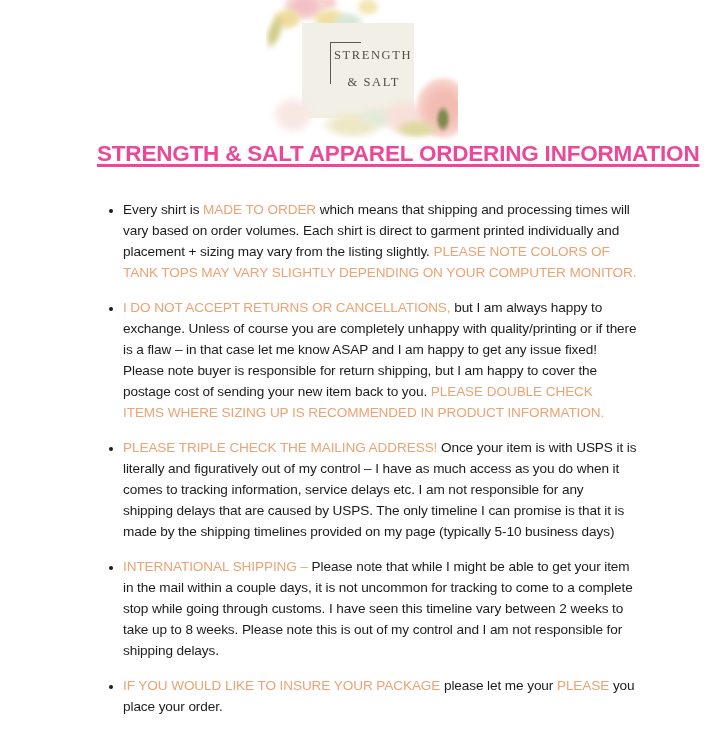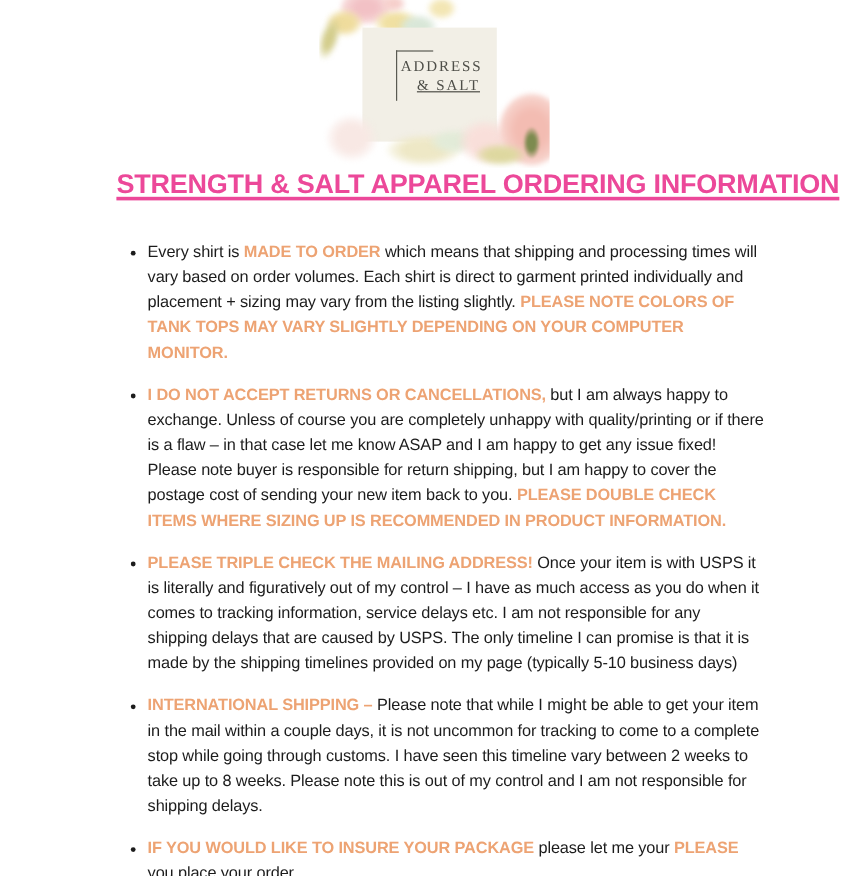--- a/index.html
+++ b/index.html
@@ -26,21 +26,21 @@
     position:absolute;left:28px;top:19px;width:30px;height:41px;
     border-left:1px solid #5a5a52;border-top:1px solid #5a5a52;
   }
   .logo-text{
     position:absolute;left:32px;top:25px;width:66px;
     font-family:"Liberation Serif", serif;
     color:var(--logo-text,#4e4e48);
     text-align:right;
   }
   .logo-line1{font-size:12.5px;letter-spacing:1.6px;line-height:15px;}
-  .logo-line2{font-size:12.5px;letter-spacing:1.6px;line-height:15px;margin-top:1px;text-decoration:underline;}
+  .logo-line2{font-size:12.5px;letter-spacing:1.6px;line-height:15px;margin-top:12px;}
 
   
   .doc-title{
     position:absolute;left:97px;top:141px;
     font-size:22.5px;font-weight:bold;color:#ec4899;
     letter-spacing:-0.2px;
     text-decoration:underline;
     text-decoration-thickness:2.5px;
     text-underline-offset:3px;
     white-space:nowrap;
@@ -49,40 +49,40 @@
   
   .content{
     position:absolute;left:97px;top:199px;width:540px;
   }
   ul.bullets{margin:0;padding:0 0 0 26px;list-style:disc;}
   li.bullet{
     font-size:13.6px;line-height:21px;letter-spacing:-0.1px;
     margin:0 0 14px 0;color:var(--body,#1c1c1c);
   }
   li.bullet::marker{color:#1c1c1c;font-size:12px;}
-  .hl{color:var(--hl,#EDA373);font-weight:bold;text-align:right;}
+  .hl{color:var(--hl,#EDA373);font-weight:normal;text-align:right;}
   .plain{color:var(--body,#1c1c1c);}
 </style>
 </head>
 <body>
 
 <div class="logo-wrap">
 
   <div class="blob" style="left:18px;top:-8px;width:42px;height:28px;background:radial-gradient(#f2c1c5 30%,#f8dcdc 65%,rgba(255,255,255,0) 80%);"></div>
   <div class="blob" style="left:6px;top:8px;width:30px;height:22px;background:radial-gradient(#efdc9d 40%,rgba(255,255,255,0) 78%);"></div>
   <div class="blob" style="left:1px;top:14px;width:15px;height:36px;background:radial-gradient(#d3cd8c 35%,rgba(255,255,255,0) 75%);transform:rotate(18deg);"></div>
   <div class="blob" style="left:46px;top:8px;width:36px;height:22px;background:radial-gradient(#f0e0a2 40%,rgba(255,255,255,0) 78%);"></div>
   <div class="blob" style="left:66px;top:12px;width:32px;height:20px;background:radial-gradient(#d9e7d8 40%,rgba(255,255,255,0) 78%);"></div>
   <div class="blob" style="left:90px;top:-2px;width:24px;height:18px;background:radial-gradient(#f3e6b4 40%,rgba(255,255,255,0) 78%);"></div>
   <div class="blob" style="left:52px;top:-4px;width:20px;height:14px;background:radial-gradient(#f6cfcb 40%,rgba(255,255,255,0) 78%);"></div>
 
   <div class="logo-square">
     <div class="bracket"></div>
     <div class="logo-text">
-      <div class="logo-line1">ADDRESS</div>
+      <div class="logo-line1">STRENGTH</div>
       <div class="logo-line2">&amp; SALT</div>
     </div>
   </div>
 
   <div class="blob" style="left:6px;top:96px;width:42px;height:38px;background:radial-gradient(#f8e8e4 40%,rgba(255,255,255,0) 78%);"></div>
   <div class="blob" style="left:56px;top:112px;width:62px;height:26px;background:radial-gradient(#eee8c6 40%,rgba(255,255,255,0) 78%);"></div>
   <div class="blob" style="left:92px;top:108px;width:40px;height:20px;background:radial-gradient(#e2ebd8 40%,rgba(255,255,255,0) 78%);"></div>
   <div class="blob" style="left:116px;top:100px;width:44px;height:36px;background:radial-gradient(#f9dfda 40%,rgba(255,255,255,0) 78%);"></div>
   <div class="blob" style="left:150px;top:78px;width:54px;height:60px;background:radial-gradient(#f3bcb2 35%,#f7d3cc 65%,rgba(255,255,255,0) 82%);"></div>
   <div class="blob" style="left:130px;top:120px;width:42px;height:18px;background:radial-gradient(#ded8a0 40%,rgba(255,255,255,0) 78%);"></div>

